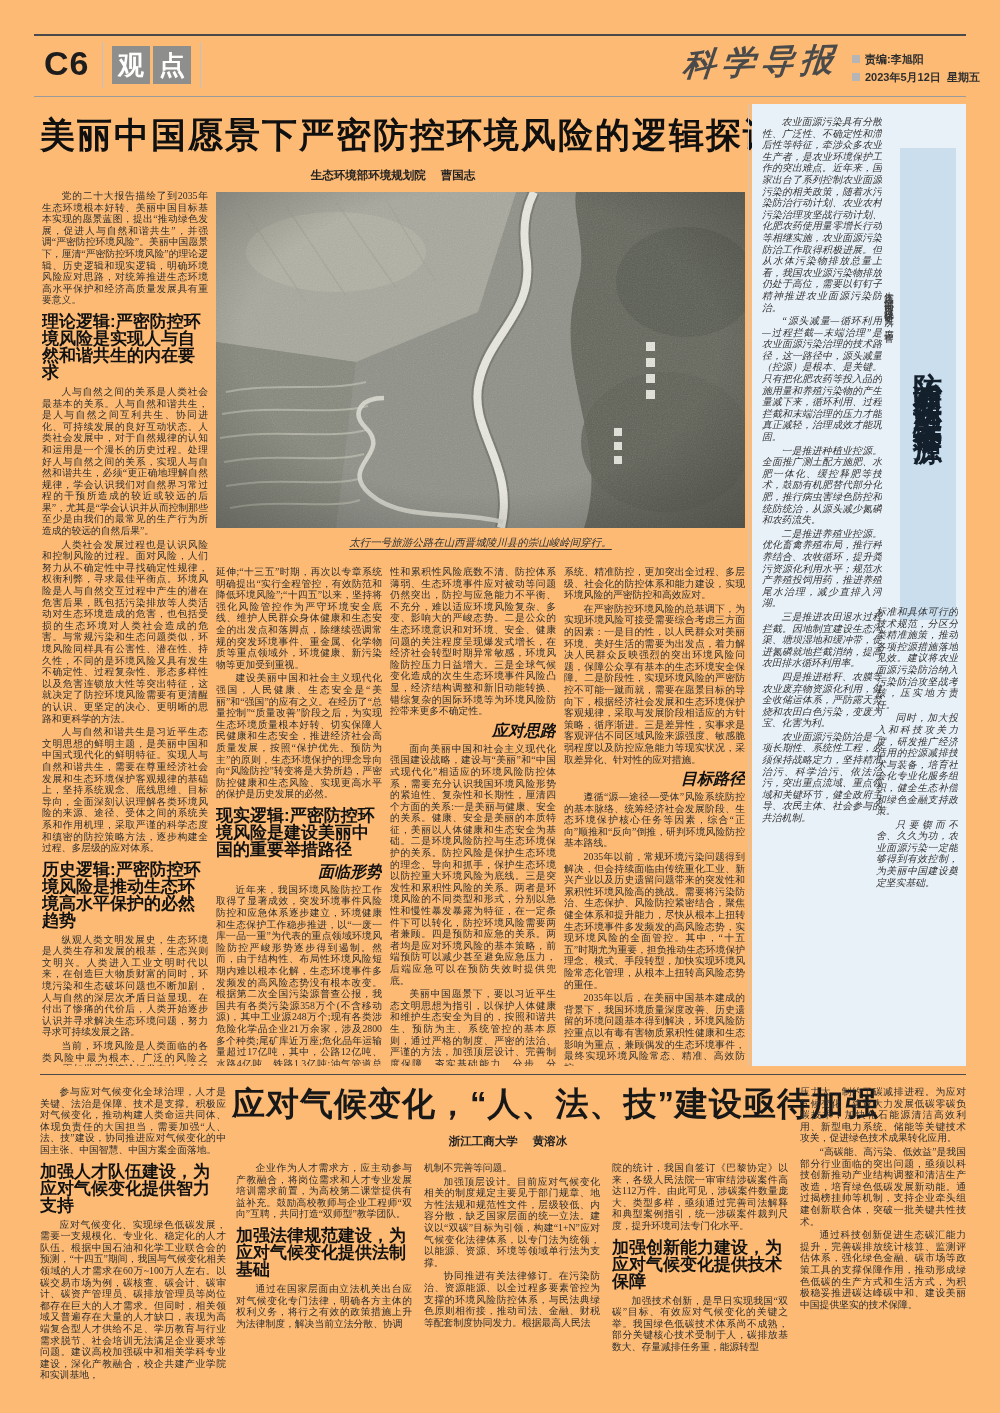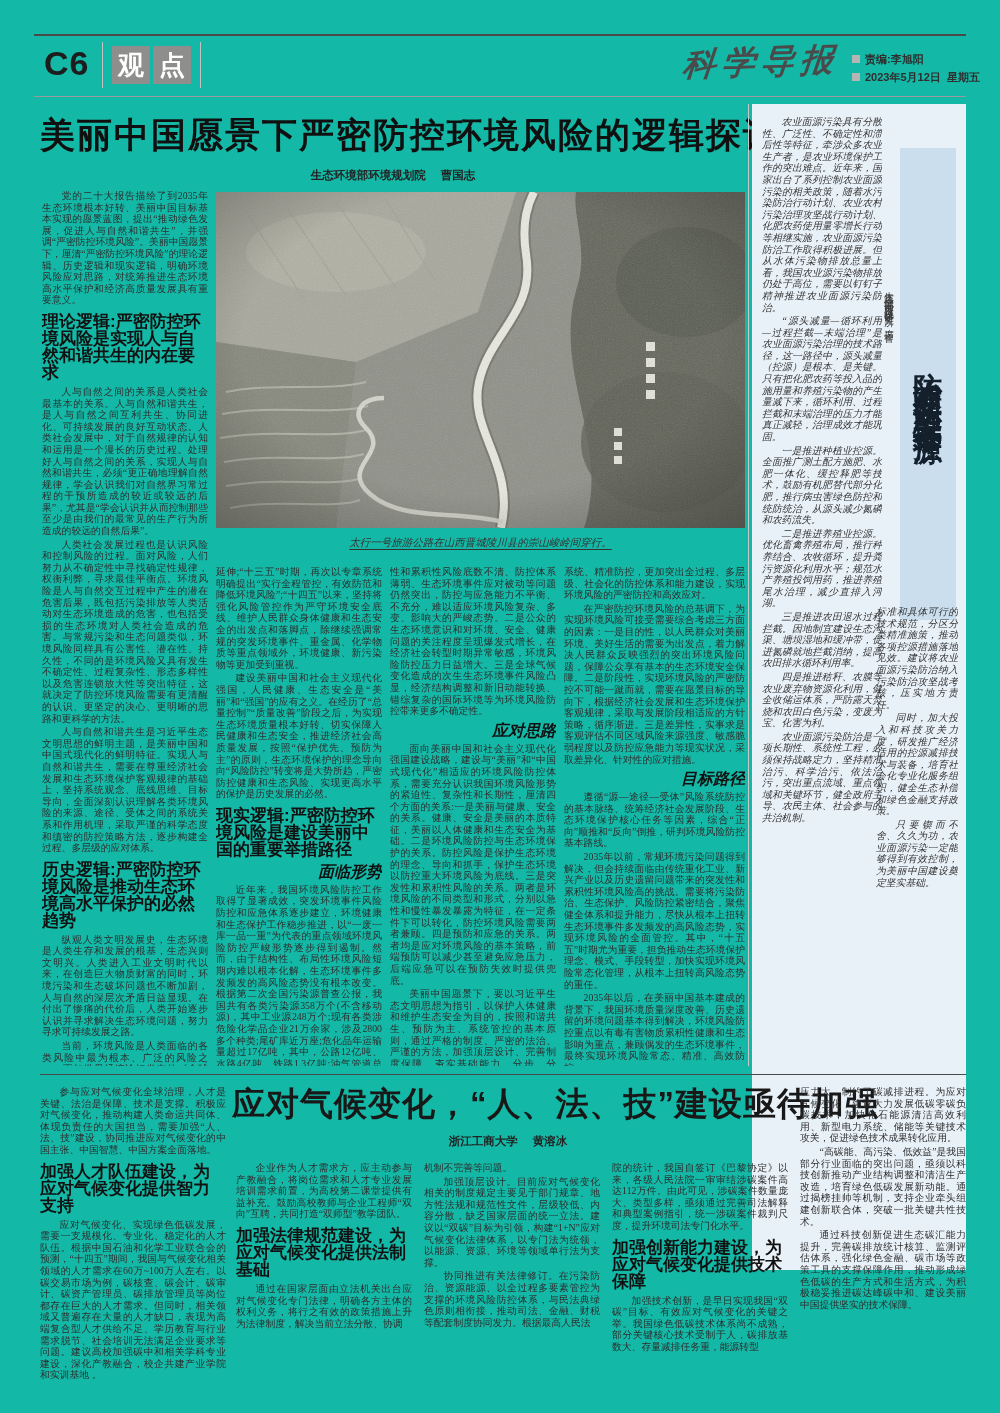--- a/index.html
+++ b/index.html
@@ -1,16 +1,16 @@
 <!DOCTYPE html>
 <html><head>
 <meta charset="utf-8">
 <style>
   html,body{margin:0;padding:0;background:#e8e6e2;}
-  .page{position:relative;width:1000px;height:1413px;margin:0 auto;background:#14b8a6;overflow:hidden;
+  .page{position:relative;width:1000px;height:1413px;margin:0 auto;background:#fdba74;overflow:hidden;
         font-family:"Liberation Serif","DejaVu Serif",serif;color:#2b2b2b;}
   .hline{position:absolute;background:#555;height:1px;}
   .vline{position:absolute;background:#c9c9c9;width:1px;}
 
   
   .edition{position:absolute;left:44px;top:44px;font-family:"Liberation Sans","DejaVu Sans",sans-serif;
            font-size:34px;font-weight:bold;color:#1d1d1d;letter-spacing:1px;}
   .badge{position:absolute;top:46px;width:38px;height:38px;background:#8e8e8c;color:#fff;
          font-family:"Liberation Sans",sans-serif;font-weight:bold;font-size:26px;line-height:38px;text-align:center;}
   .hdr-bar{position:absolute;top:42px;width:1px;height:46px;background:#c2c2c2;}
@@ -35,21 +35,21 @@
             font-family:"Liberation Sans","DejaVu Sans",sans-serif;font-weight:bold;
             font-size:35px;line-height:46px;color:#101010;letter-spacing:2px;white-space:nowrap;}
   .byline{position:absolute;text-align:center;font-size:11.5px;font-weight:bold;color:#222;}
   .byline .org{margin-right:12px;}
   .photo-wrap{position:absolute;left:216px;top:192px;width:529px;height:336px;background:#8e9087;overflow:hidden;}
   .caption{position:absolute;left:216px;top:536px;width:529px;text-align:center;
            font-style:italic;font-size:10.5px;color:#333;}
   .caption span{text-decoration:underline;text-underline-offset:3px;text-align:right;}
 
   
-  .sidebar{position:absolute;left:752px;top:104px;width:214px;height:1166px;background:#e9f1f8;}
+  .sidebar{position:absolute;left:752px;top:104px;width:214px;height:962px;background:#e9f1f8;}
   .sb-left{position:absolute;left:10px;top:12px;width:120px;height:936px;overflow:hidden;
            font-style:italic;font-size:9.8px;line-height:11.6px;text-align:justify;color:#333;}
   .sb-left p{margin:0 0 2px 0;text-indent:2em;}
   .sb-right{position:absolute;left:124px;top:502px;width:82px;height:416px;overflow:hidden;
             font-style:italic;font-size:9.8px;line-height:11.6px;text-align:justify;color:#333;}
   .sb-right p{margin:0 0 2px 0;text-indent:0;}
   .sb-right p + p{text-indent:2em;}
   .sb-title{position:absolute;left:148px;top:44px;width:56px;height:472px;background:#cadeee;
             display:flex;align-items:center;justify-content:center;}
   .sb-title .v-text{writing-mode:vertical-rl;font-family:"Liberation Sans","DejaVu Sans",sans-serif;

